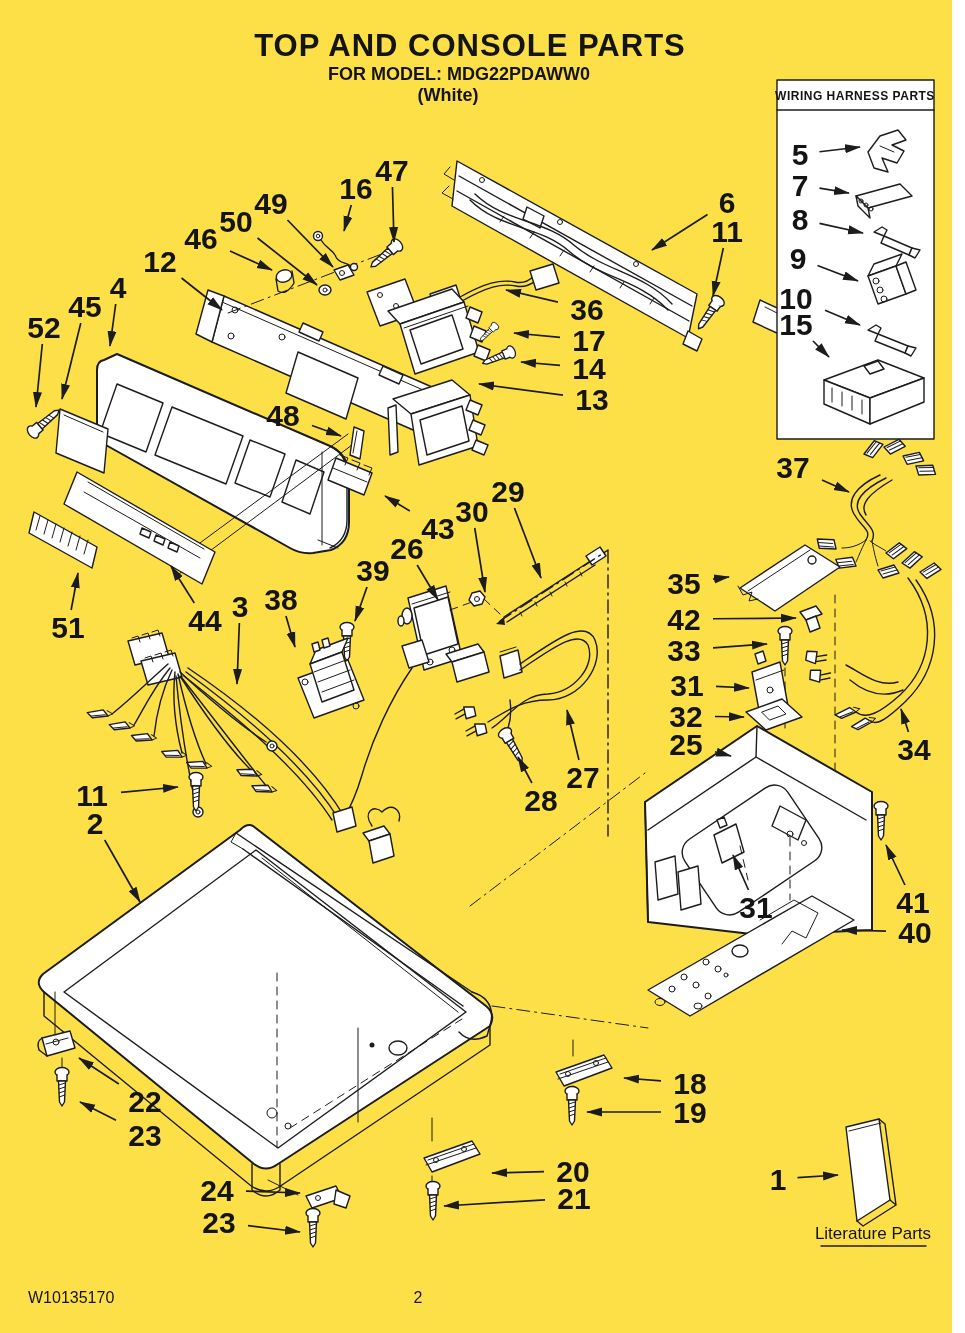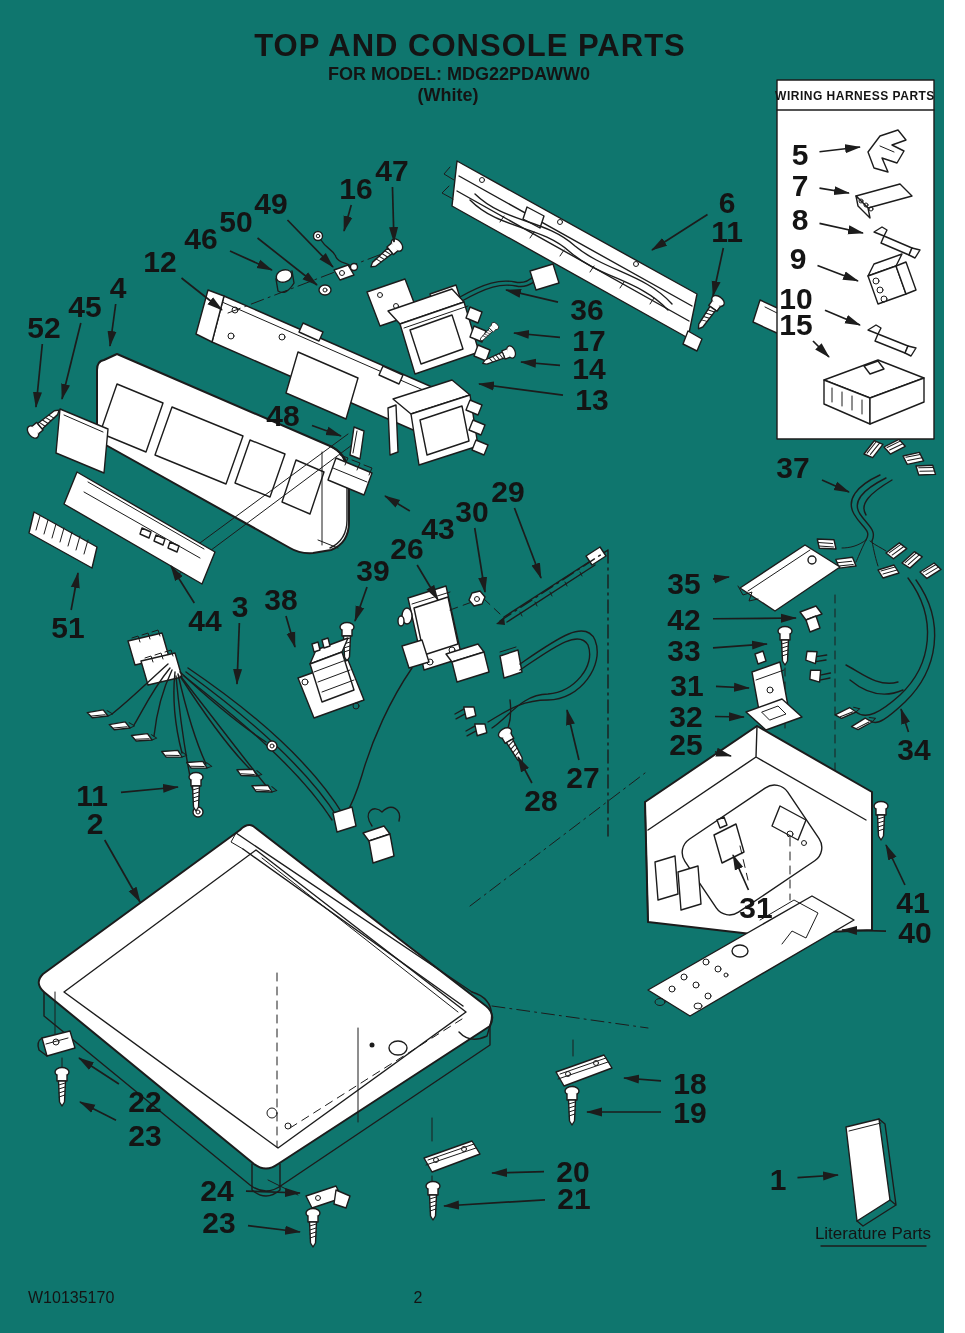--- a/index.html
+++ b/index.html
@@ -1,17 +1,17 @@
 <!DOCTYPE html>
 <html><head>
 <meta charset="utf-8">
 <style>
   html,body{margin:0;padding:0;background:#ffffff;}
-  .page{position:relative;width:944px;height:1333px;background:#0f766e;overflow:hidden;
-        font-family:"Liberation Sans", sans-serif;}
+  .page{position:relative;width:944px;height:1333px;background:#fde047;overflow:hidden;
+        font-family:"Liberation Sans", sans-serif;padding-left:8px;}
   svg{position:absolute;left:0;top:0;}
   svg .art{fill:none;stroke:#1c1c1c;stroke-width:1.4;stroke-linejoin:round;stroke-linecap:round;}
   svg .artw{fill:#ffffff;stroke:#1c1c1c;stroke-width:1.4;stroke-linejoin:round;}
   svg .thick{stroke-width:2;}
   svg .thin{stroke-width:1;}
   svg .dash{stroke-dasharray:8 6;}
   svg .dashdot{stroke-dasharray:13 5 2 5;}
   svg .fillb{fill:#1c1c1c;stroke:none;}
   text{fill:#141414;}
   .t-title{font-size:31px;font-weight:bold;letter-spacing:1px;}

